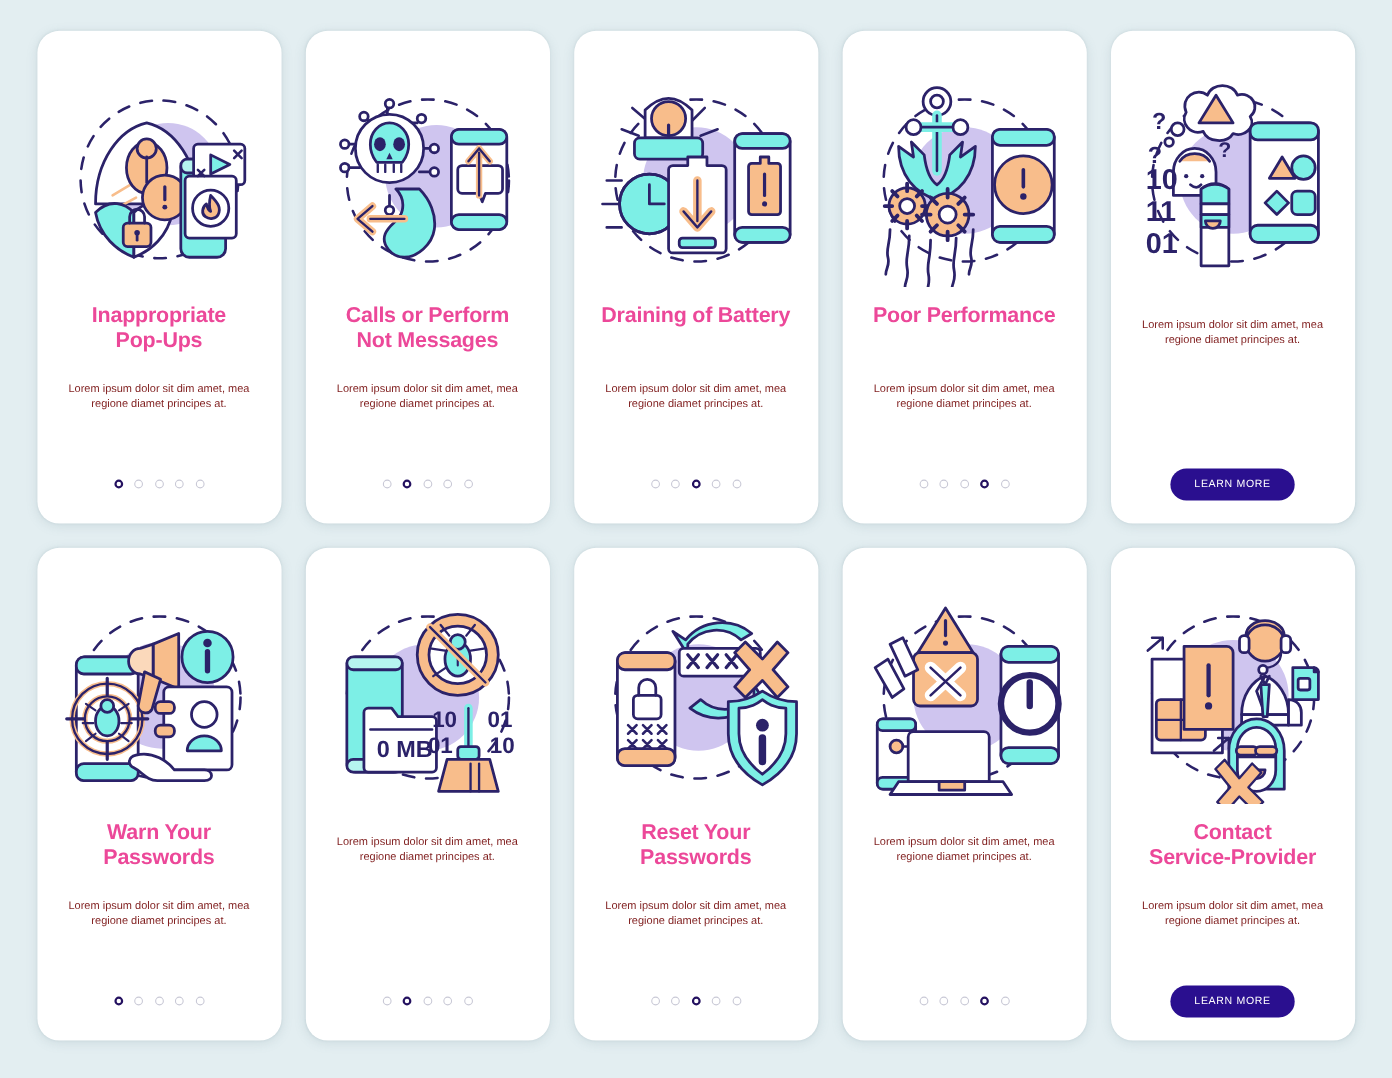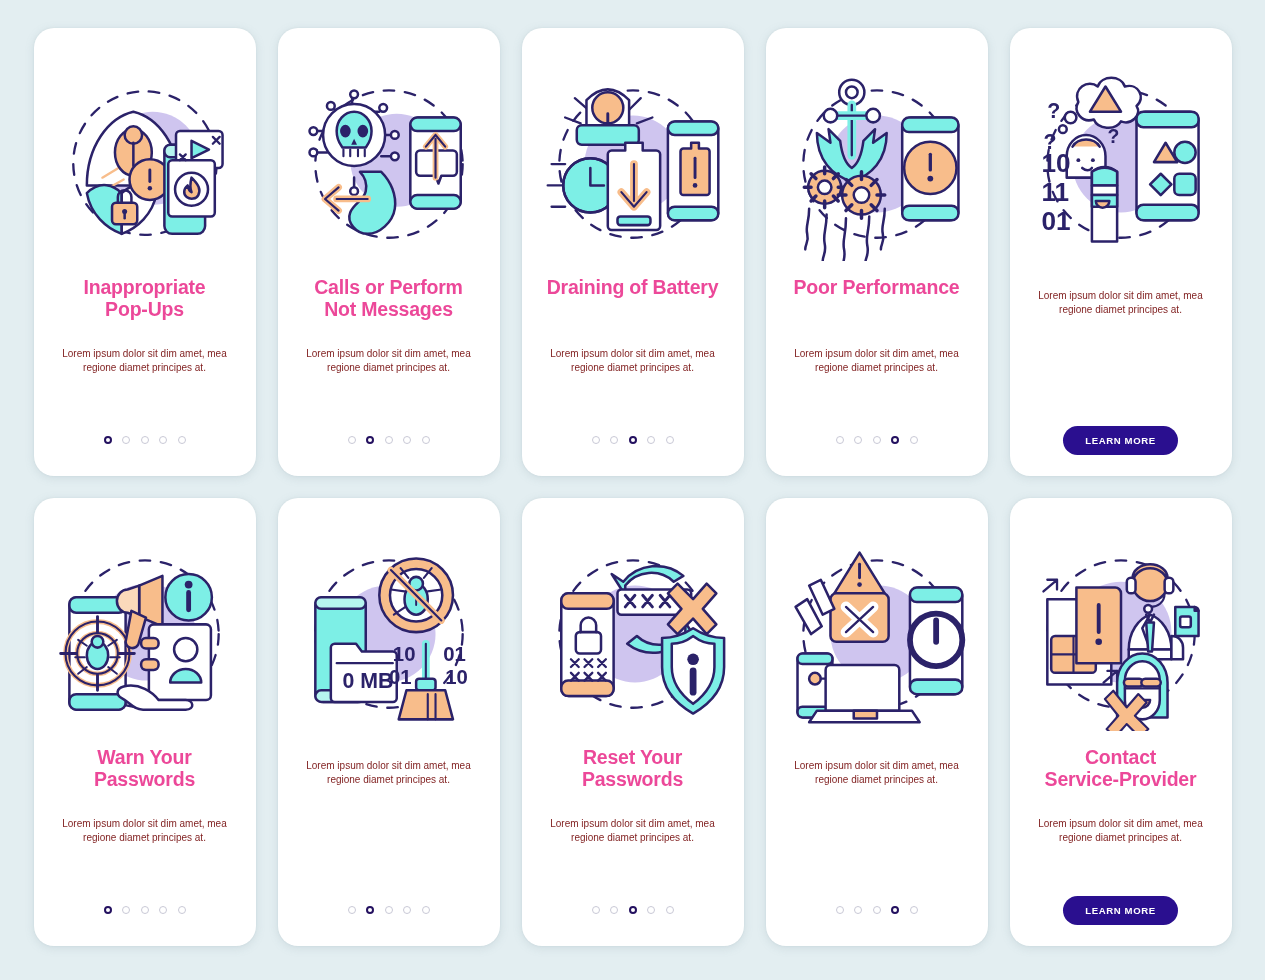--- a/index.html
+++ b/index.html
@@ -75,21 +75,21 @@
     background: transparent;
   }
   .dot.active { border-color: #241160; border-width: 2px; }
   .learn-more {
     background: #2a0f8f;
     color: #ffffff;
     border: none;
     border-radius: 20px;
     font-family: "Liberation Sans", sans-serif;
     font-size: 9.6px;
-    font-weight: bold;
+    font-weight: normal;
     letter-spacing: 0.6px;
     padding: 9px 22px;
     cursor: pointer;
     white-space: nowrap;
   }
 </style>
 </head>
 <body>
 
 <div id="board">

